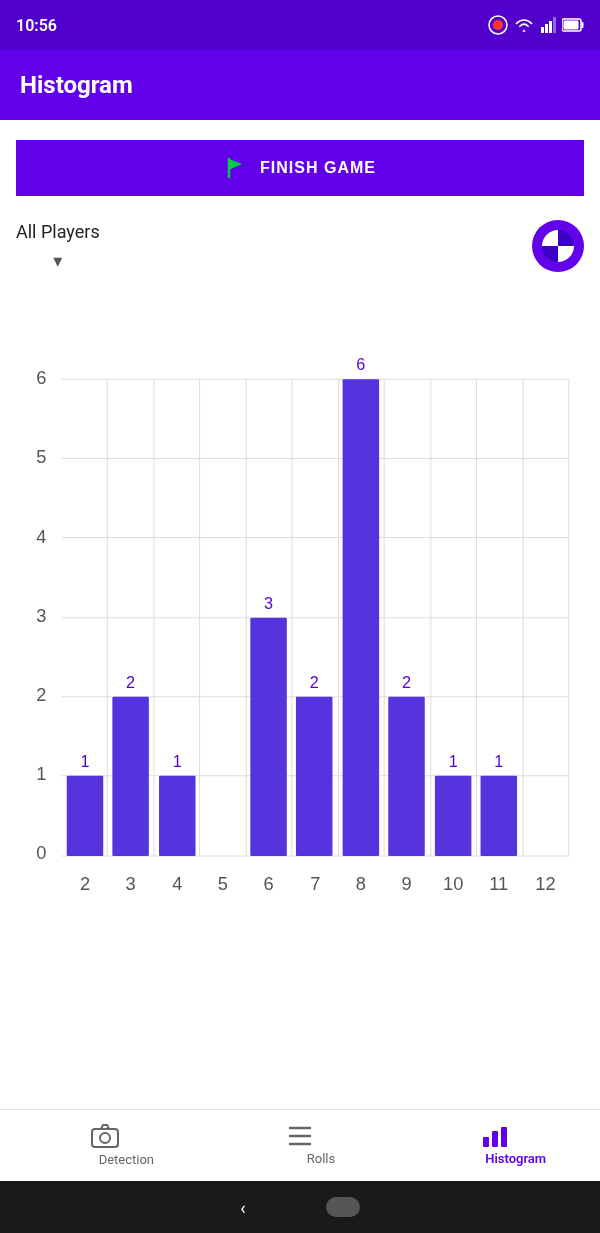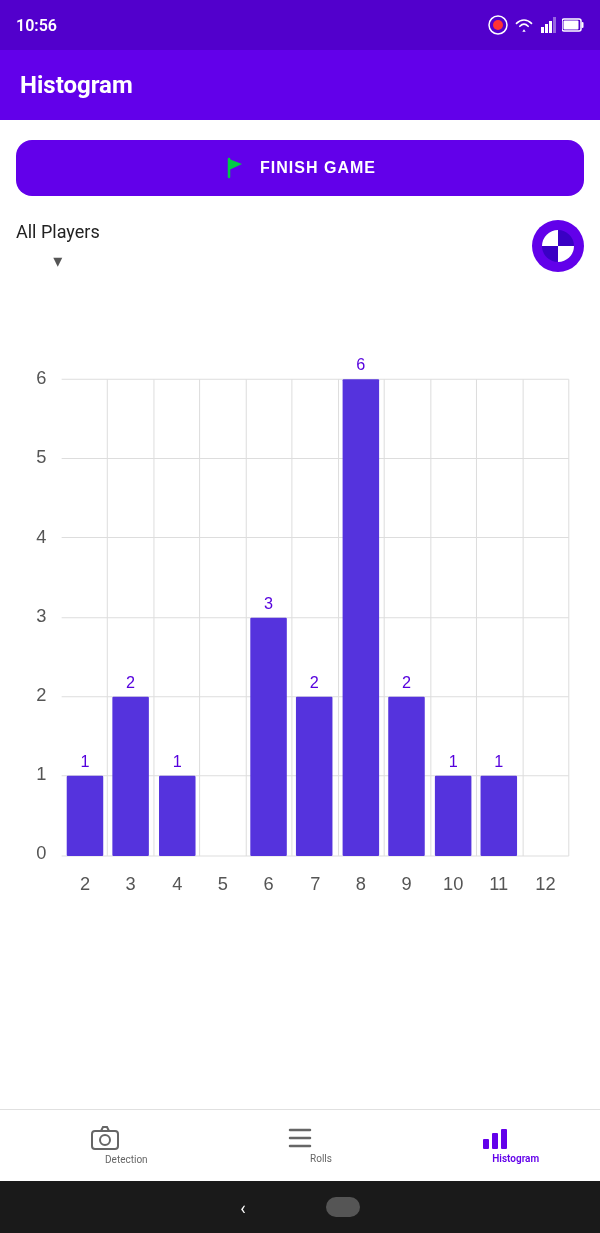--- a/index.html
+++ b/index.html
@@ -55,21 +55,21 @@
       padding: 20px 16px 0 16px;
       display: flex;
       flex-direction: column;
     }
 
     
     .finish-game-btn {
       background: #6200ea;
       color: white;
       border: none;
-      border-radius: 16px;
+      border-radius: 0;
       padding: 16px 24px;
       width: 100%;
       font-size: 16px;
       font-weight: 700;
       letter-spacing: 1px;
       cursor: pointer;
       display: flex;
       align-items: center;
       justify-content: center;
       gap: 12px;
@@ -132,21 +132,21 @@
     }
     .nav-item {
       display: flex;
       flex-direction: column;
       align-items: center;
       gap: 4px;
       cursor: pointer;
       flex: 1;
     }
     .nav-label {
-      font-size: 10px;
+      font-size: 13px;
       color: #666;
       padding-left: 42px;
     }
     .nav-label.active {
       color: #6200ea;
       font-weight: 600;
     }
 
     
     .system-nav {

